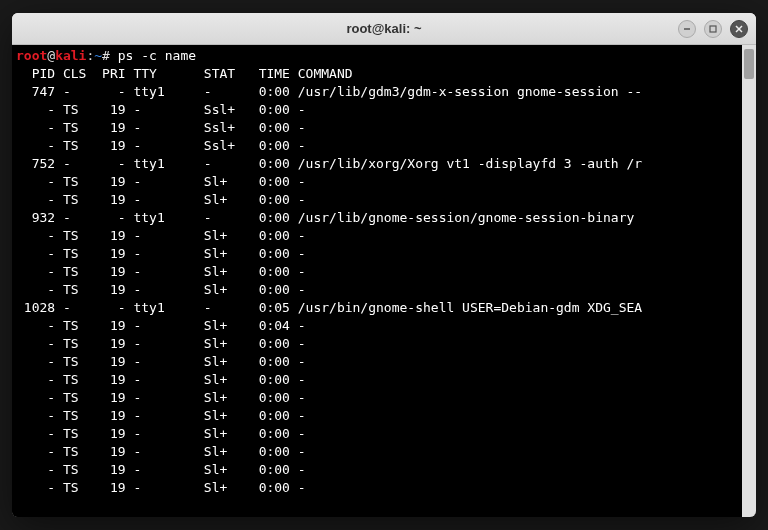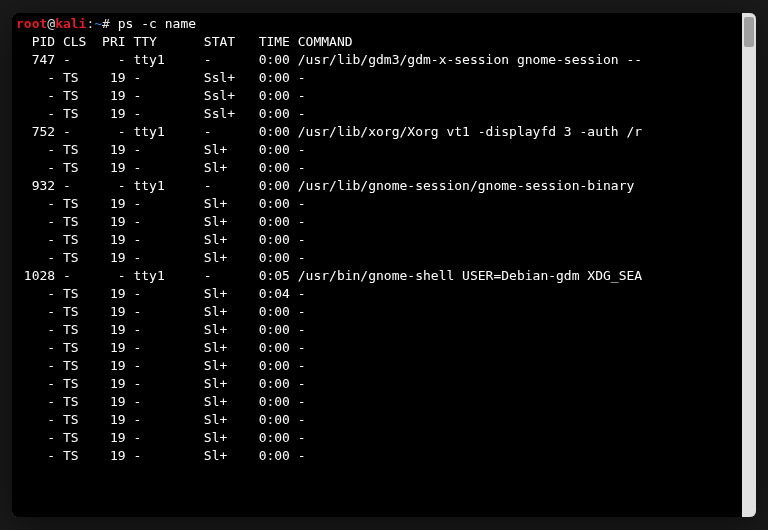--- a/index.html
+++ b/index.html
@@ -110,20 +110,41 @@
     .prompt .hash { color: #dddddd; }
     .prompt .cmd  { color: #fff; }
     .row { color: #fff; }
     .header-row { color: #fff; }
   </style>
 </head>
 <body>
 
 <div class="window">
 
+  <div class="titlebar">
+    <span class="titlebar-title">root@kali: ~</span>
+    <div class="window-controls">
+      <div class="wbtn">
+        <svg viewBox="0 0 10 10">
+            <line x1="2" y1="5" x2="8" y2="5" stroke="#555" stroke-width="1.5"></line>
+          </svg>
+      </div>
+      <div class="wbtn">
+        <svg viewBox="0 0 10 10">
+            <rect x="2" y="2" width="6" height="6" fill="none" stroke="#555" stroke-width="1.2"></rect>
+          </svg>
+      </div>
+      <div class="wbtn" style="background:#555;border-color:#444;">
+        <svg viewBox="0 0 10 10">
+            <line x1="2" y1="2" x2="8" y2="8" stroke="#eee" stroke-width="1.5"></line>
+            <line x1="8" y1="2" x2="2" y2="8" stroke="#eee" stroke-width="1.5"></line>
+          </svg>
+      </div>
+    </div>
+  </div>
 
 
   <div class="terminal-wrap">
     <div class="terminal"><span class="prompt"><span class="user">root</span><span class="at">@</span><span class="host">kali</span><span class="colon">:</span><span class="path">~</span><span class="hash">#</span> <span class="cmd">ps -c name</span></span>
 <span class="header-row">  PID CLS  PRI TTY      STAT   TIME COMMAND</span>
 <span class="row">  747 -      - tty1     -      0:00 /usr/lib/gdm3/gdm-x-session gnome-session --</span>
 <span class="row">    - TS    19 -        Ssl+   0:00 -</span>
 <span class="row">    - TS    19 -        Ssl+   0:00 -</span>
 <span class="row">    - TS    19 -        Ssl+   0:00 -</span>
 <span class="row">  752 -      - tty1     -      0:00 /usr/lib/xorg/Xorg vt1 -displayfd 3 -auth /r</span>

